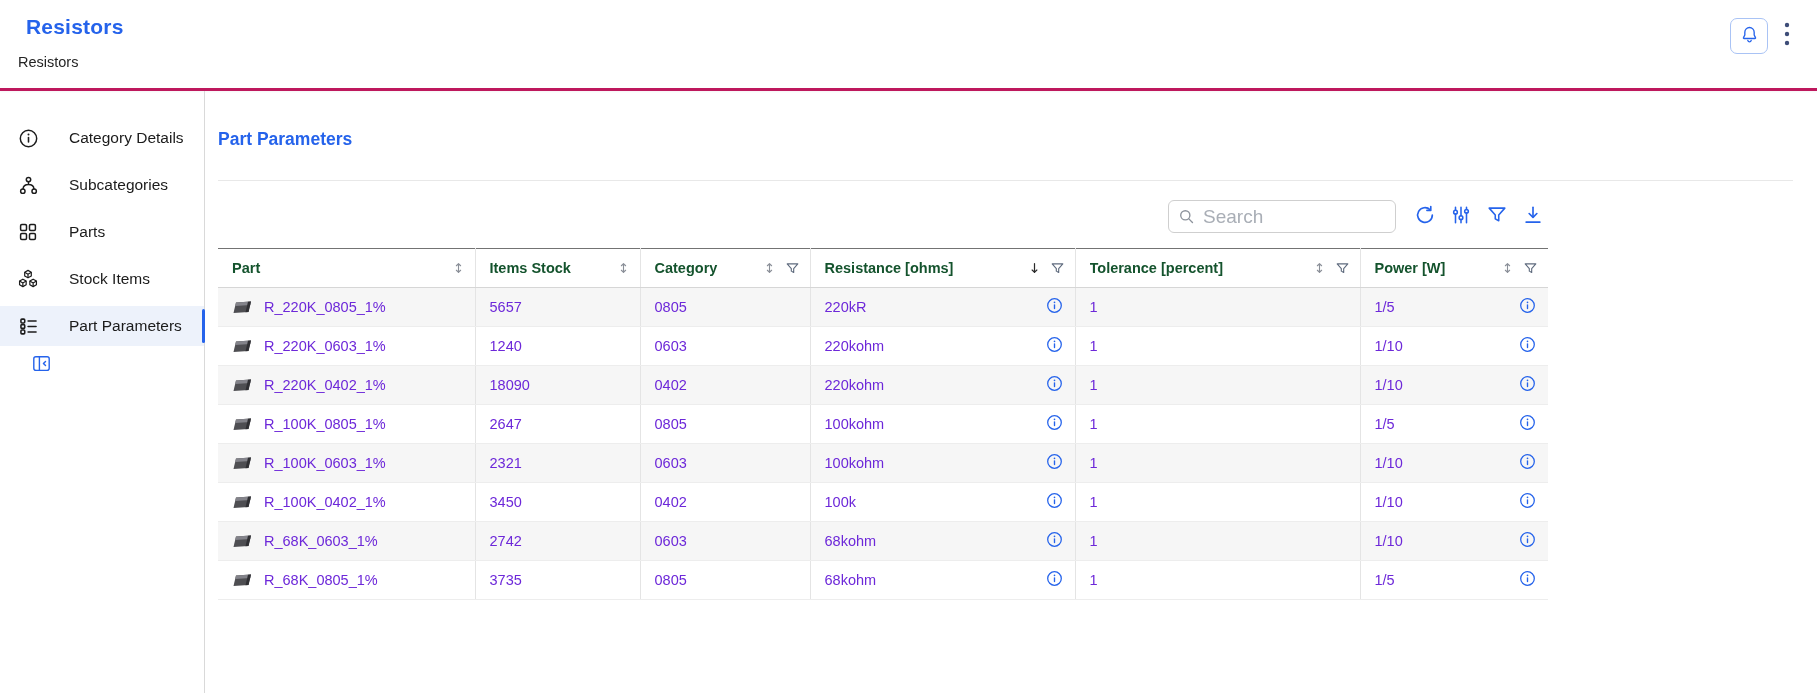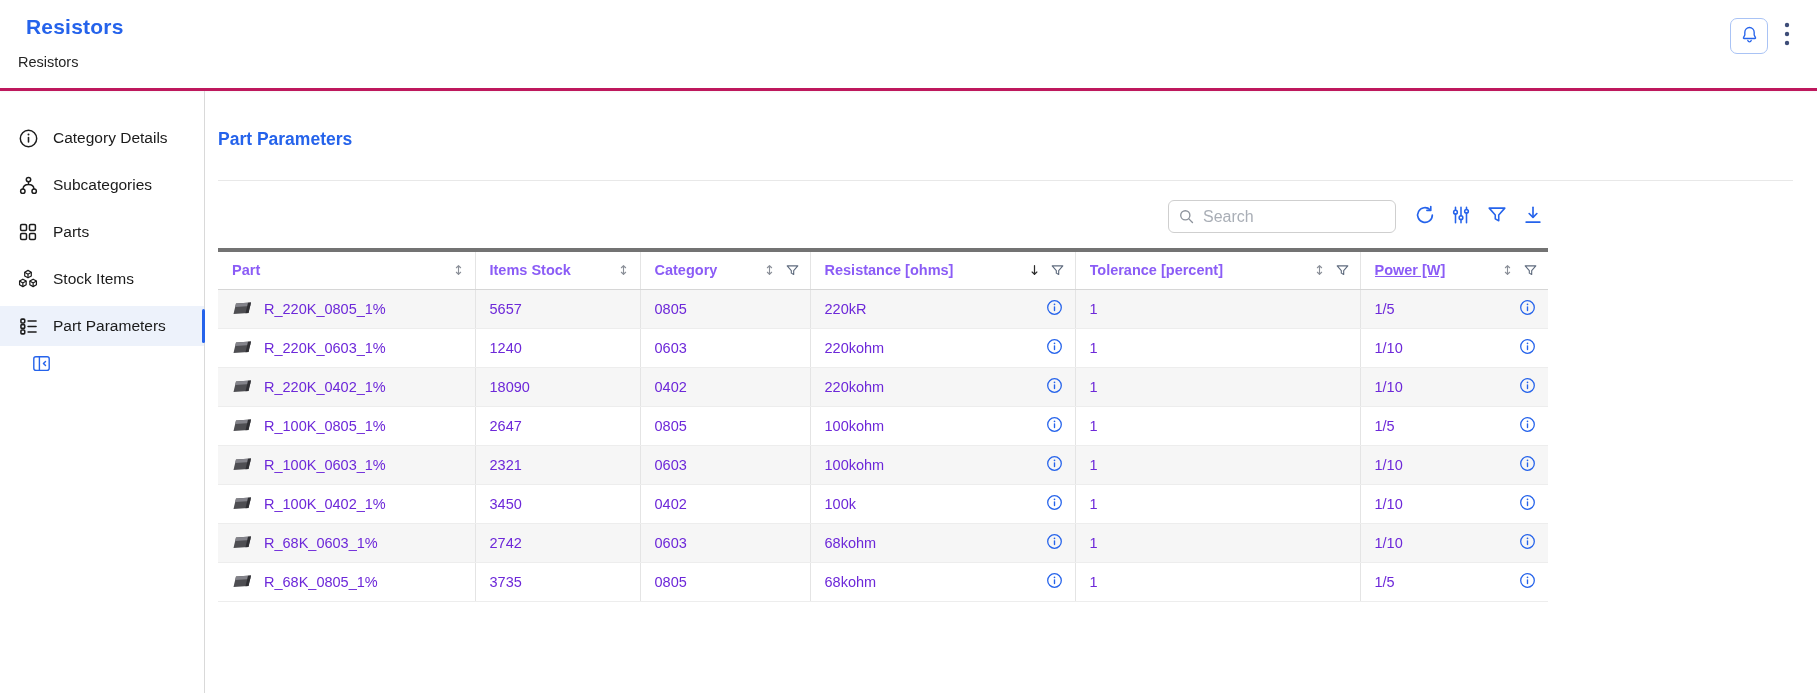--- a/index.html
+++ b/index.html
@@ -26,21 +26,21 @@
   }
   .kebab-btn { background:none; border:none; cursor:pointer; padding:4px 3px; display:flex; }
 
   
   .content { display:flex; height:602px; }
   .sidebar {
     width:205px; flex:0 0 205px; border-right:1px solid #d9d9d9;
     padding-top:27px;
   }
   .nav-item {
-    display:flex; align-items:center; gap:14px; height:40px;
+    display:flex; align-items:center; gap:30px; height:40px;
     padding-left:17px; margin-bottom:7px; font-size:15.5px; color:#1b1b1b;
     cursor:pointer; position:relative;
   }
   .nav-item.selected { background:#edf2fb; }
   .nav-item.selected::after {
     content:""; position:absolute; right:-1px; top:3px; bottom:3px;
     width:3px; border-radius:2px; background:#2563eb;
   }
   .nav-icon { width:22px; height:22px; display:flex; align-items:center; justify-content:center; flex:0 0 22px; }
   .collapse-btn { background:none; border:none; cursor:pointer; margin:6px 0 0 31px; display:flex; }
@@ -49,39 +49,39 @@
   .section-title { color:#2563eb; font-size:17.5px; font-weight:bold; }
   .main hr { border:none; border-top:1px solid #e8e8e8; margin-top:30px; }
 
   .table-wrap { width:1330px; }
 
   
   .toolbar { display:flex; justify-content:flex-end; align-items:center; margin-top:19px; }
   .search-box { position:relative; width:228px; height:33px; margin-right:14px; }
   .search-box input {
     width:100%; height:100%; border:1px solid #cfcfcf; border-radius:6px;
-    padding:0 10px 0 34px; font-size:16px; color:#14532d; outline:none;
+    padding:0 10px 0 34px; font-size:19px; color:#14532d; outline:none;
     font-family:inherit; background:#fff;
   }
   .search-box input::placeholder { color:#a9aeb6; }
   .search-ic { position:absolute; left:10px; top:8px; display:flex; }
   .toolbar-buttons { display:flex; align-items:center; gap:6px; }
   .tool-btn {
     width:30px; height:30px; background:none; border:none; cursor:pointer;
     display:flex; align-items:center; justify-content:center;
   }
 
   
   table {
     width:1330px; border-collapse:collapse; table-layout:fixed;
     margin-top:15px; font-size:14.5px;
   }
   thead th {
-    height:39px; text-align:left; font-weight:bold; color:#8b5cf6;
-    border-top:4px solid #737373; border-bottom:1px solid #d6d6d6;
+    height:39px; text-align:left; font-weight:bold; color:#14532d;
+    border-top:1px solid #737373; border-bottom:1px solid #d6d6d6;
     background:#fff; cursor:pointer;
   }
   .th-inner { display:flex; align-items:center; padding:0 10px 0 14px; gap:9px; }
   .th-label { flex:1; white-space:nowrap; overflow:hidden; }
   .th-sort, .th-filter { display:flex; align-items:center; cursor:pointer; }
   tbody td { height:39px; border-bottom:1px solid #ededed; padding:0 12px 0 14px; color:#6d28d9; }
   tbody tr:nth-child(odd) { background:#f6f6f6; }
   tbody tr:nth-child(even) { background:#ffffff; }
   th:not(:last-child), td:not(:last-child) { border-right:1px solid #e4e4e4; }
   .cell-flex { display:flex; align-items:center; }
@@ -298,21 +298,21 @@
                       <path d="M8 2.6v10.8M8 2.6L5.4 5.2M8 2.6l2.6 2.6M8 13.4l-2.6-2.6M8 13.4l2.6-2.6"></path>
                     </svg>
                   </span>
                   <span class="th-filter">
                     <svg width="15" height="15" viewBox="0 0 24 24" fill="none" stroke="#5f6b7e" stroke-width="1.8" stroke-linejoin="round">
                       <path d="M3.5 4.5h17l-6.6 7.6v6.2l-3.8-2.1v-4.1z"></path>
                     </svg>
                   </span>
                 </div>
               </th>
-              <th style="width: 188px; text-decoration: underline;">
+              <th style="width: 188px;">
                 <div class="th-inner">
                   <span class="th-label">Power [W]</span>
                   <span class="th-sort">
                     <svg width="13" height="14" viewBox="0 0 16 16" fill="none" stroke="#8a8f98" stroke-width="1.4" stroke-linecap="round" stroke-linejoin="round">
                       <path d="M8 2.6v10.8M8 2.6L5.4 5.2M8 2.6l2.6 2.6M8 13.4l-2.6-2.6M8 13.4l2.6-2.6"></path>
                     </svg>
                   </span>
                   <span class="th-filter">
                     <svg width="15" height="15" viewBox="0 0 24 24" fill="none" stroke="#5f6b7e" stroke-width="1.8" stroke-linejoin="round">
                       <path d="M3.5 4.5h17l-6.6 7.6v6.2l-3.8-2.1v-4.1z"></path>

